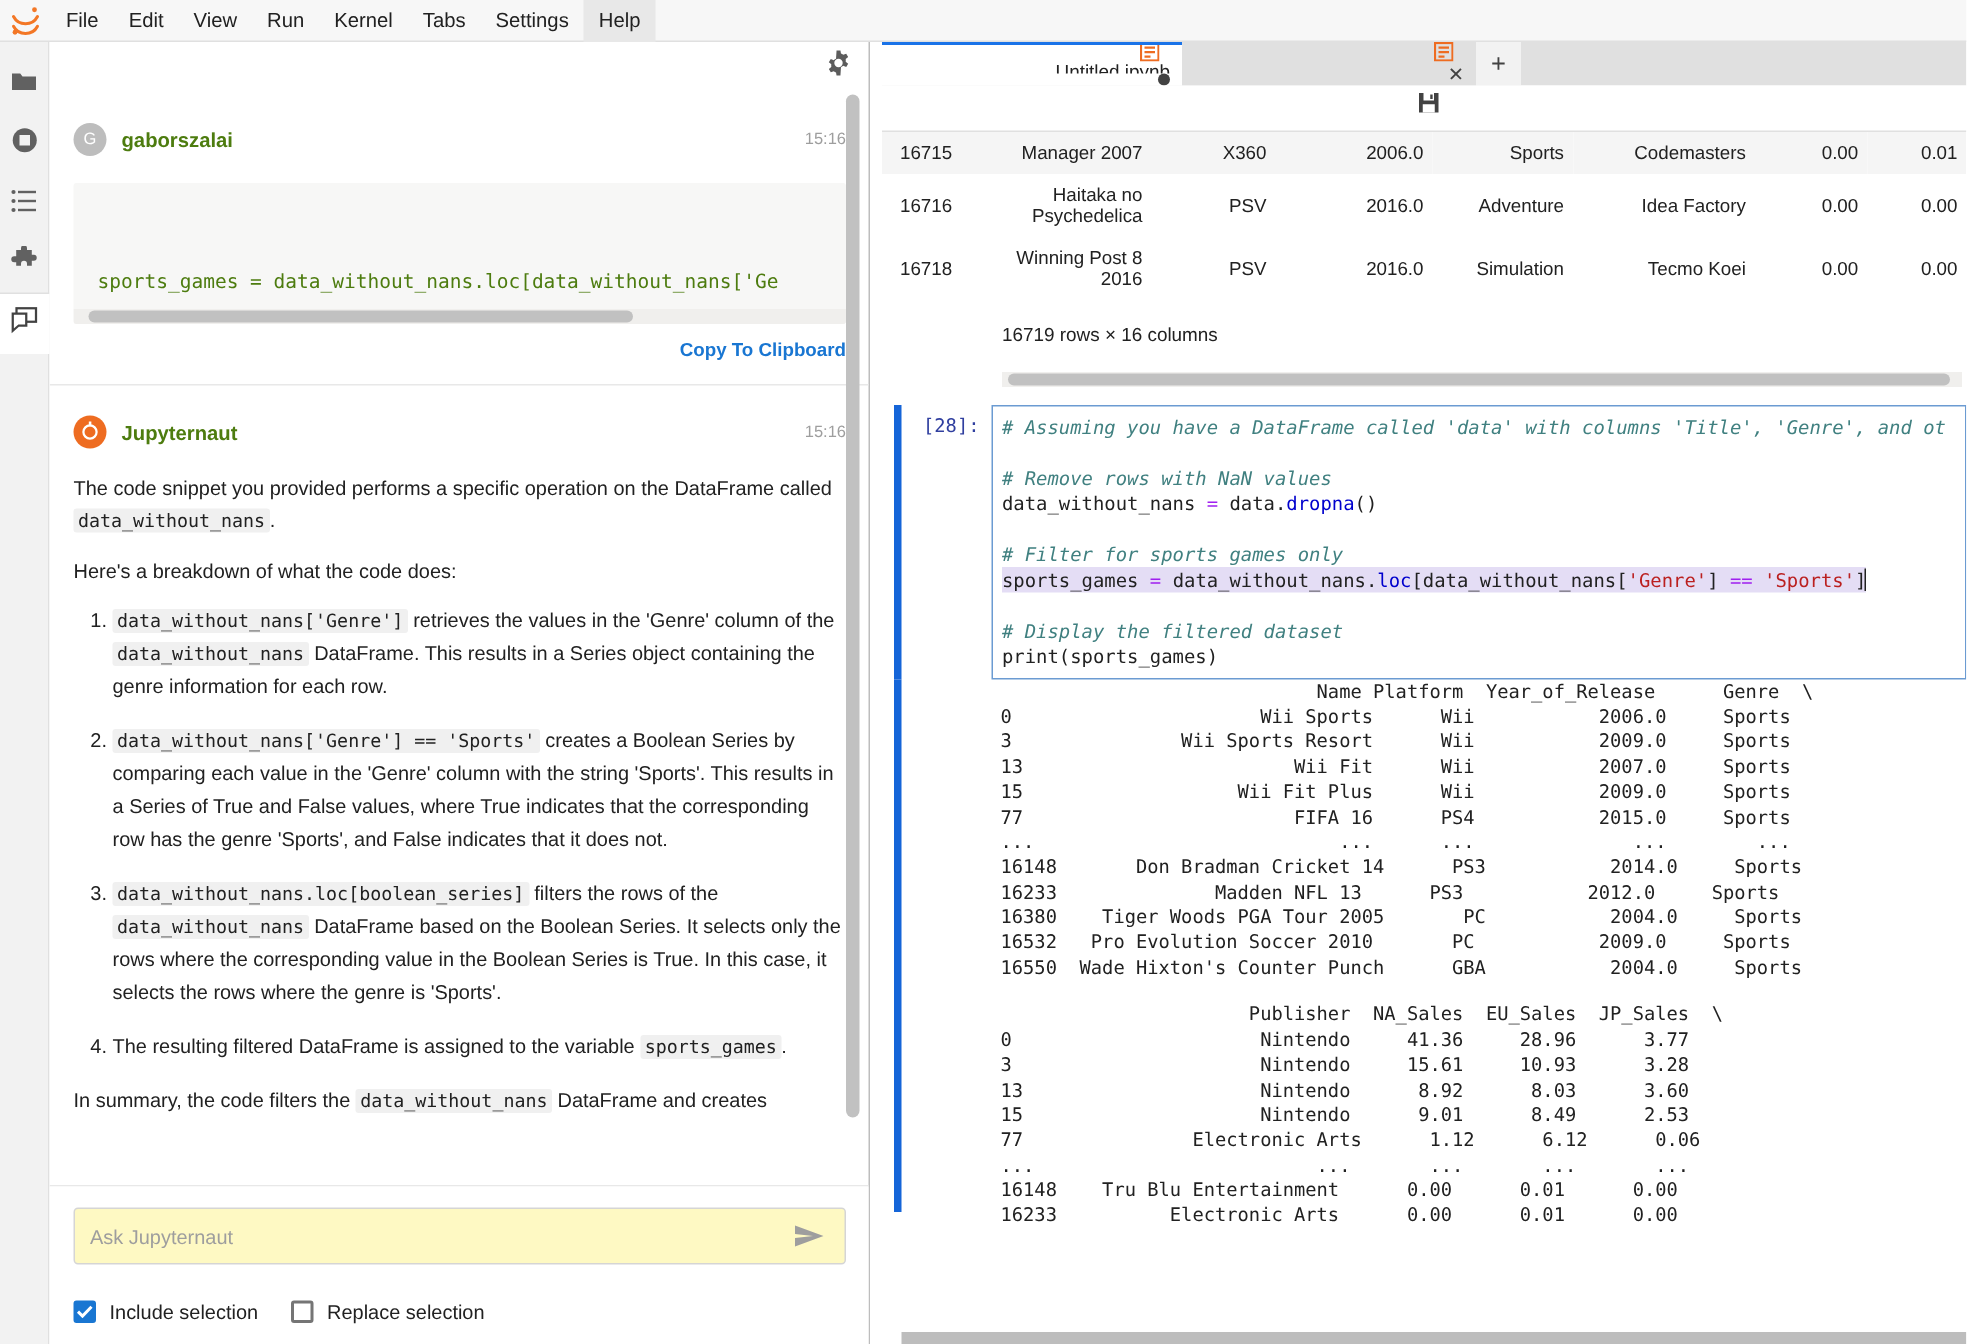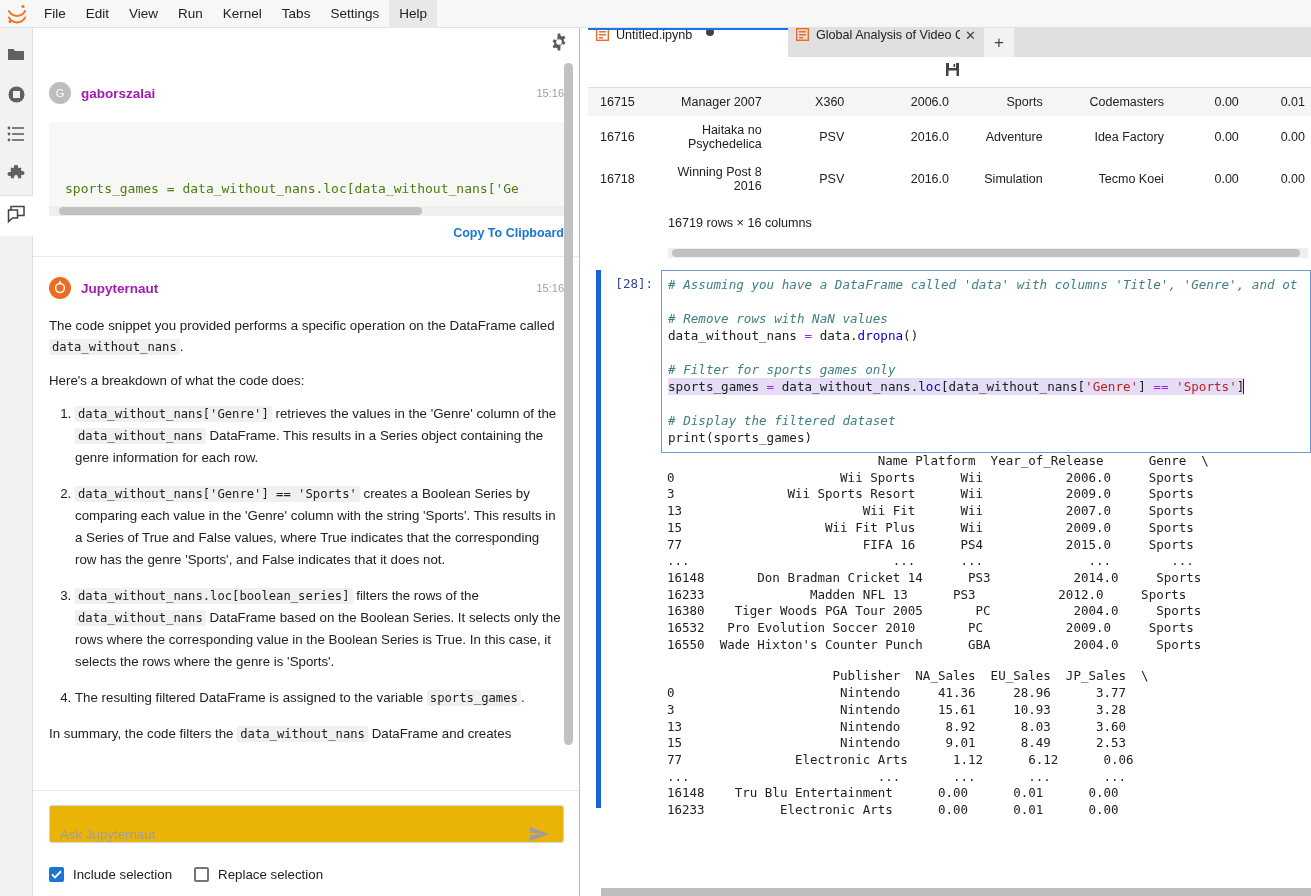--- a/index.html
+++ b/index.html
@@ -64,21 +64,21 @@
 
   .msg { padding: 0 16px 0 16px; }
   .msg-head { display: flex; align-items: center; height: 30px; margin-top: 6px; }
   .avatar {
     width: 22px; height: 22px; border-radius: 50%;
     display: flex; align-items: center; justify-content: center;
     font-size: 11px; color: #fff; flex-shrink: 0;
   }
   .avatar.user { background: #bdbdbd; }
   .avatar.bot { background: #ee6c21; }
-  .msg-name { font-size: 13.5px; font-weight: bold; color: #a21caf; margin-left: 10px; }
+  .msg-name { font-size: 13.5px; font-weight: bold; color: #4d7c0f; margin-left: 10px; }
   .msg-time { margin-left: auto; font-size: 11px; color: #9e9e9e; }
   .msg-body { font-size: 13.3px; color: #212121; line-height: 21px; }
   .msg-body p { margin: 12px 0 0 0; }
 
   .chat-code-block {
     margin-top: 14px; background: #f7f7f6; border-radius: 2px;
     padding: 10px 0 0 0; position: relative; overflow: hidden;
   }
   .chat-code-block pre {
     font-family: "DejaVu Sans Mono", monospace; font-size: 13px;
@@ -110,21 +110,21 @@
   }
 
   #chat-divider { position: absolute; left: 0; top: 762px; width: 547px; height: 1px; background: #e8e8e8; }
 
   #chat-input-area {
     position: absolute; left: 0; top: 763px; width: 547px; height: 105px;
     background: #fff; padding: 14px 16px 0 16px;
   }
   #chat-input-wrap {
     position: relative; height: 38px; border: 1px solid #d5d5d5; border-radius: 3px;
-    display: flex; align-items: flex-end; background: #eab308;
+    display: flex; align-items: center; background: #fef9c3;
   }
   #chat-input {
     flex: 1; border: none; outline: none; font-size: 13.3px;
     font-family: "Liberation Sans", sans-serif; color: #212121; padding: 0 10px;
     background: transparent;
   }
   #chat-input::placeholder { color: #9e9e9e; }
   #send-btn { padding: 0 12px; cursor: pointer; display: flex; align-items: center; }
 
   #chat-checks { display: flex; align-items: center; margin-top: 24px; }
@@ -140,23 +140,23 @@
   
   #notebook {
     position: absolute; top: 28px; left: 588px; width: 723px; height: 868px;
     background: #fff; overflow: hidden;
   }
   #nb-tabbar {
     position: absolute; top: 0; left: 0; width: 723px; height: 29px;
     background: #e0e0e0; display: flex; align-items: flex-end;
   }
   .nb-tab {
-    height: 29px; display: flex; align-items: flex-start; padding: 0 8px;
+    height: 29px; display: flex; align-items: flex-end; padding: 0 8px;
     font-size: 12.6px; color: #212121; cursor: pointer; position: relative;
-    background: #e0e0e0; max-width: 200px;
+    background: #e0e0e0; max-width: 200px; flex-direction: column;
   }
   .nb-tab.active { background: #fff; }
   .nb-tab.active::before {
     content: ""; position: absolute; top: 0; left: 0; right: 0; height: 2px; background: #1a73e8;
   }
   .nb-tab .ico { margin-right: 7px; display: flex; align-items: center; flex-shrink: 0; }
   .nb-tab .ttl { overflow: hidden; white-space: nowrap; text-overflow: clip; }
   .nb-tab .dot { width: 8px; height: 8px; border-radius: 50%; background: #424242; margin-left: 14px; flex-shrink: 0; }
   .nb-tab .xclose { margin-left: 5px; font-size: 13px; color: #424242; flex-shrink: 0; }
   .nb-tab-add {

